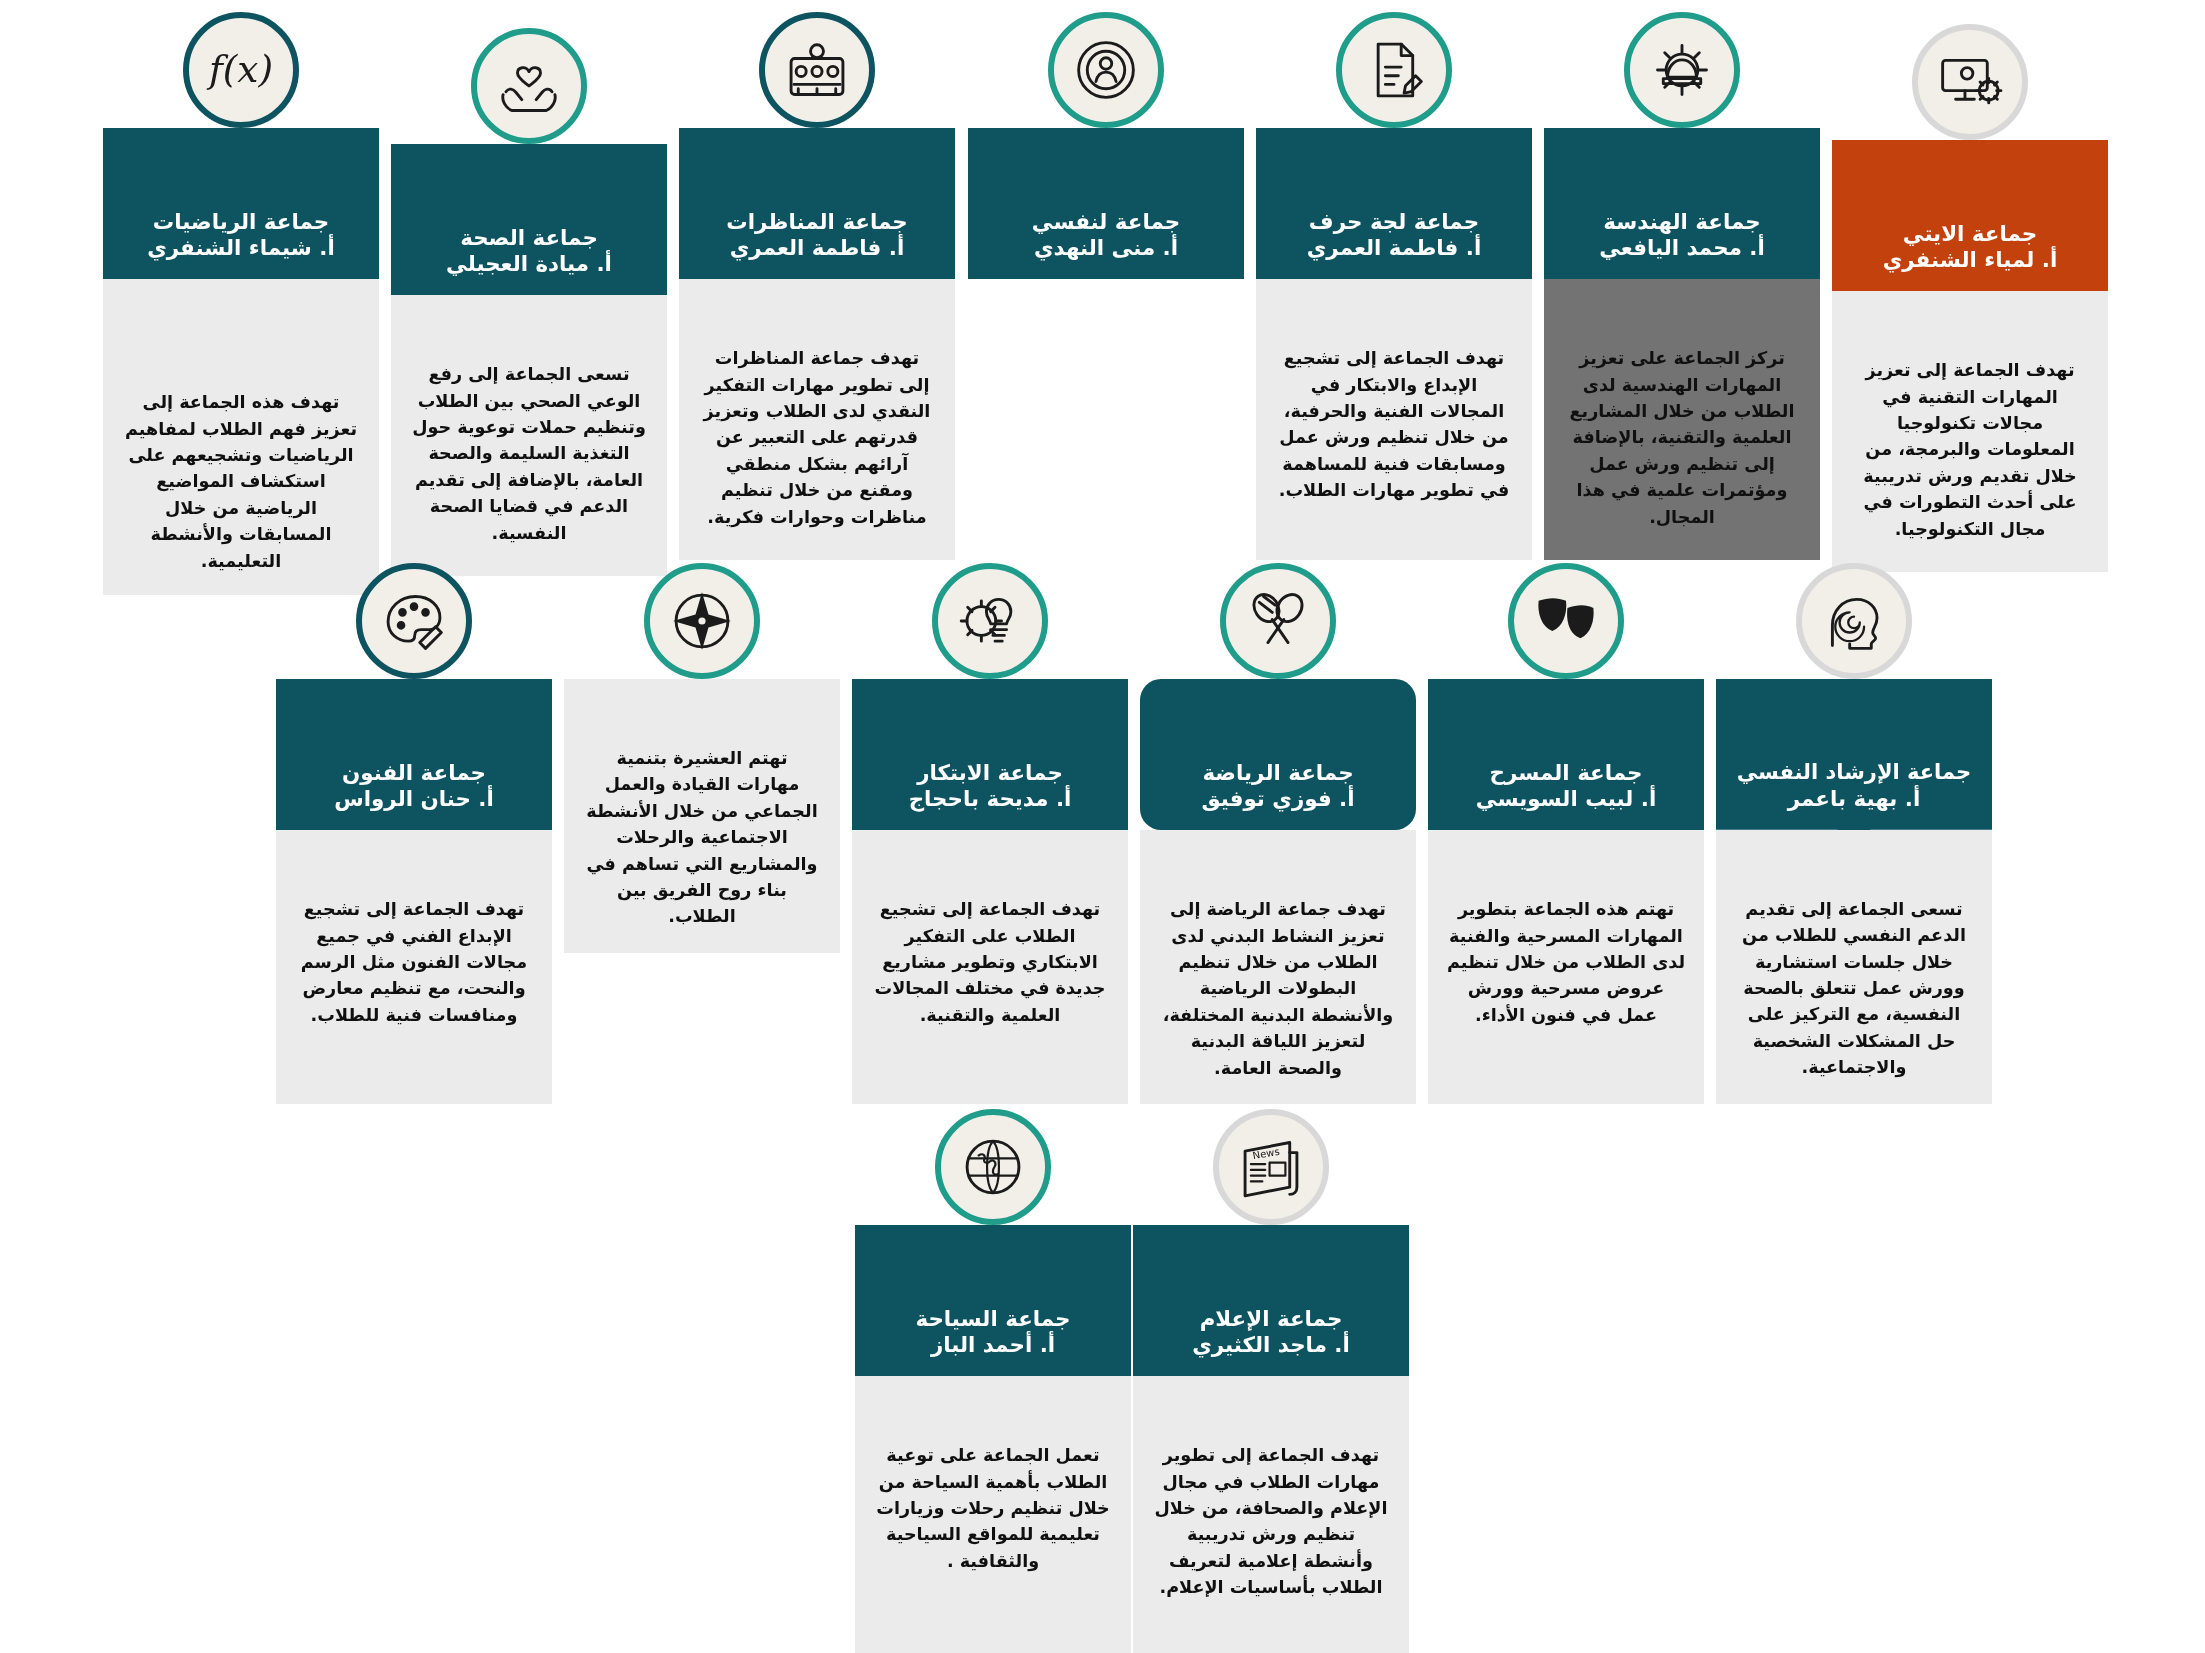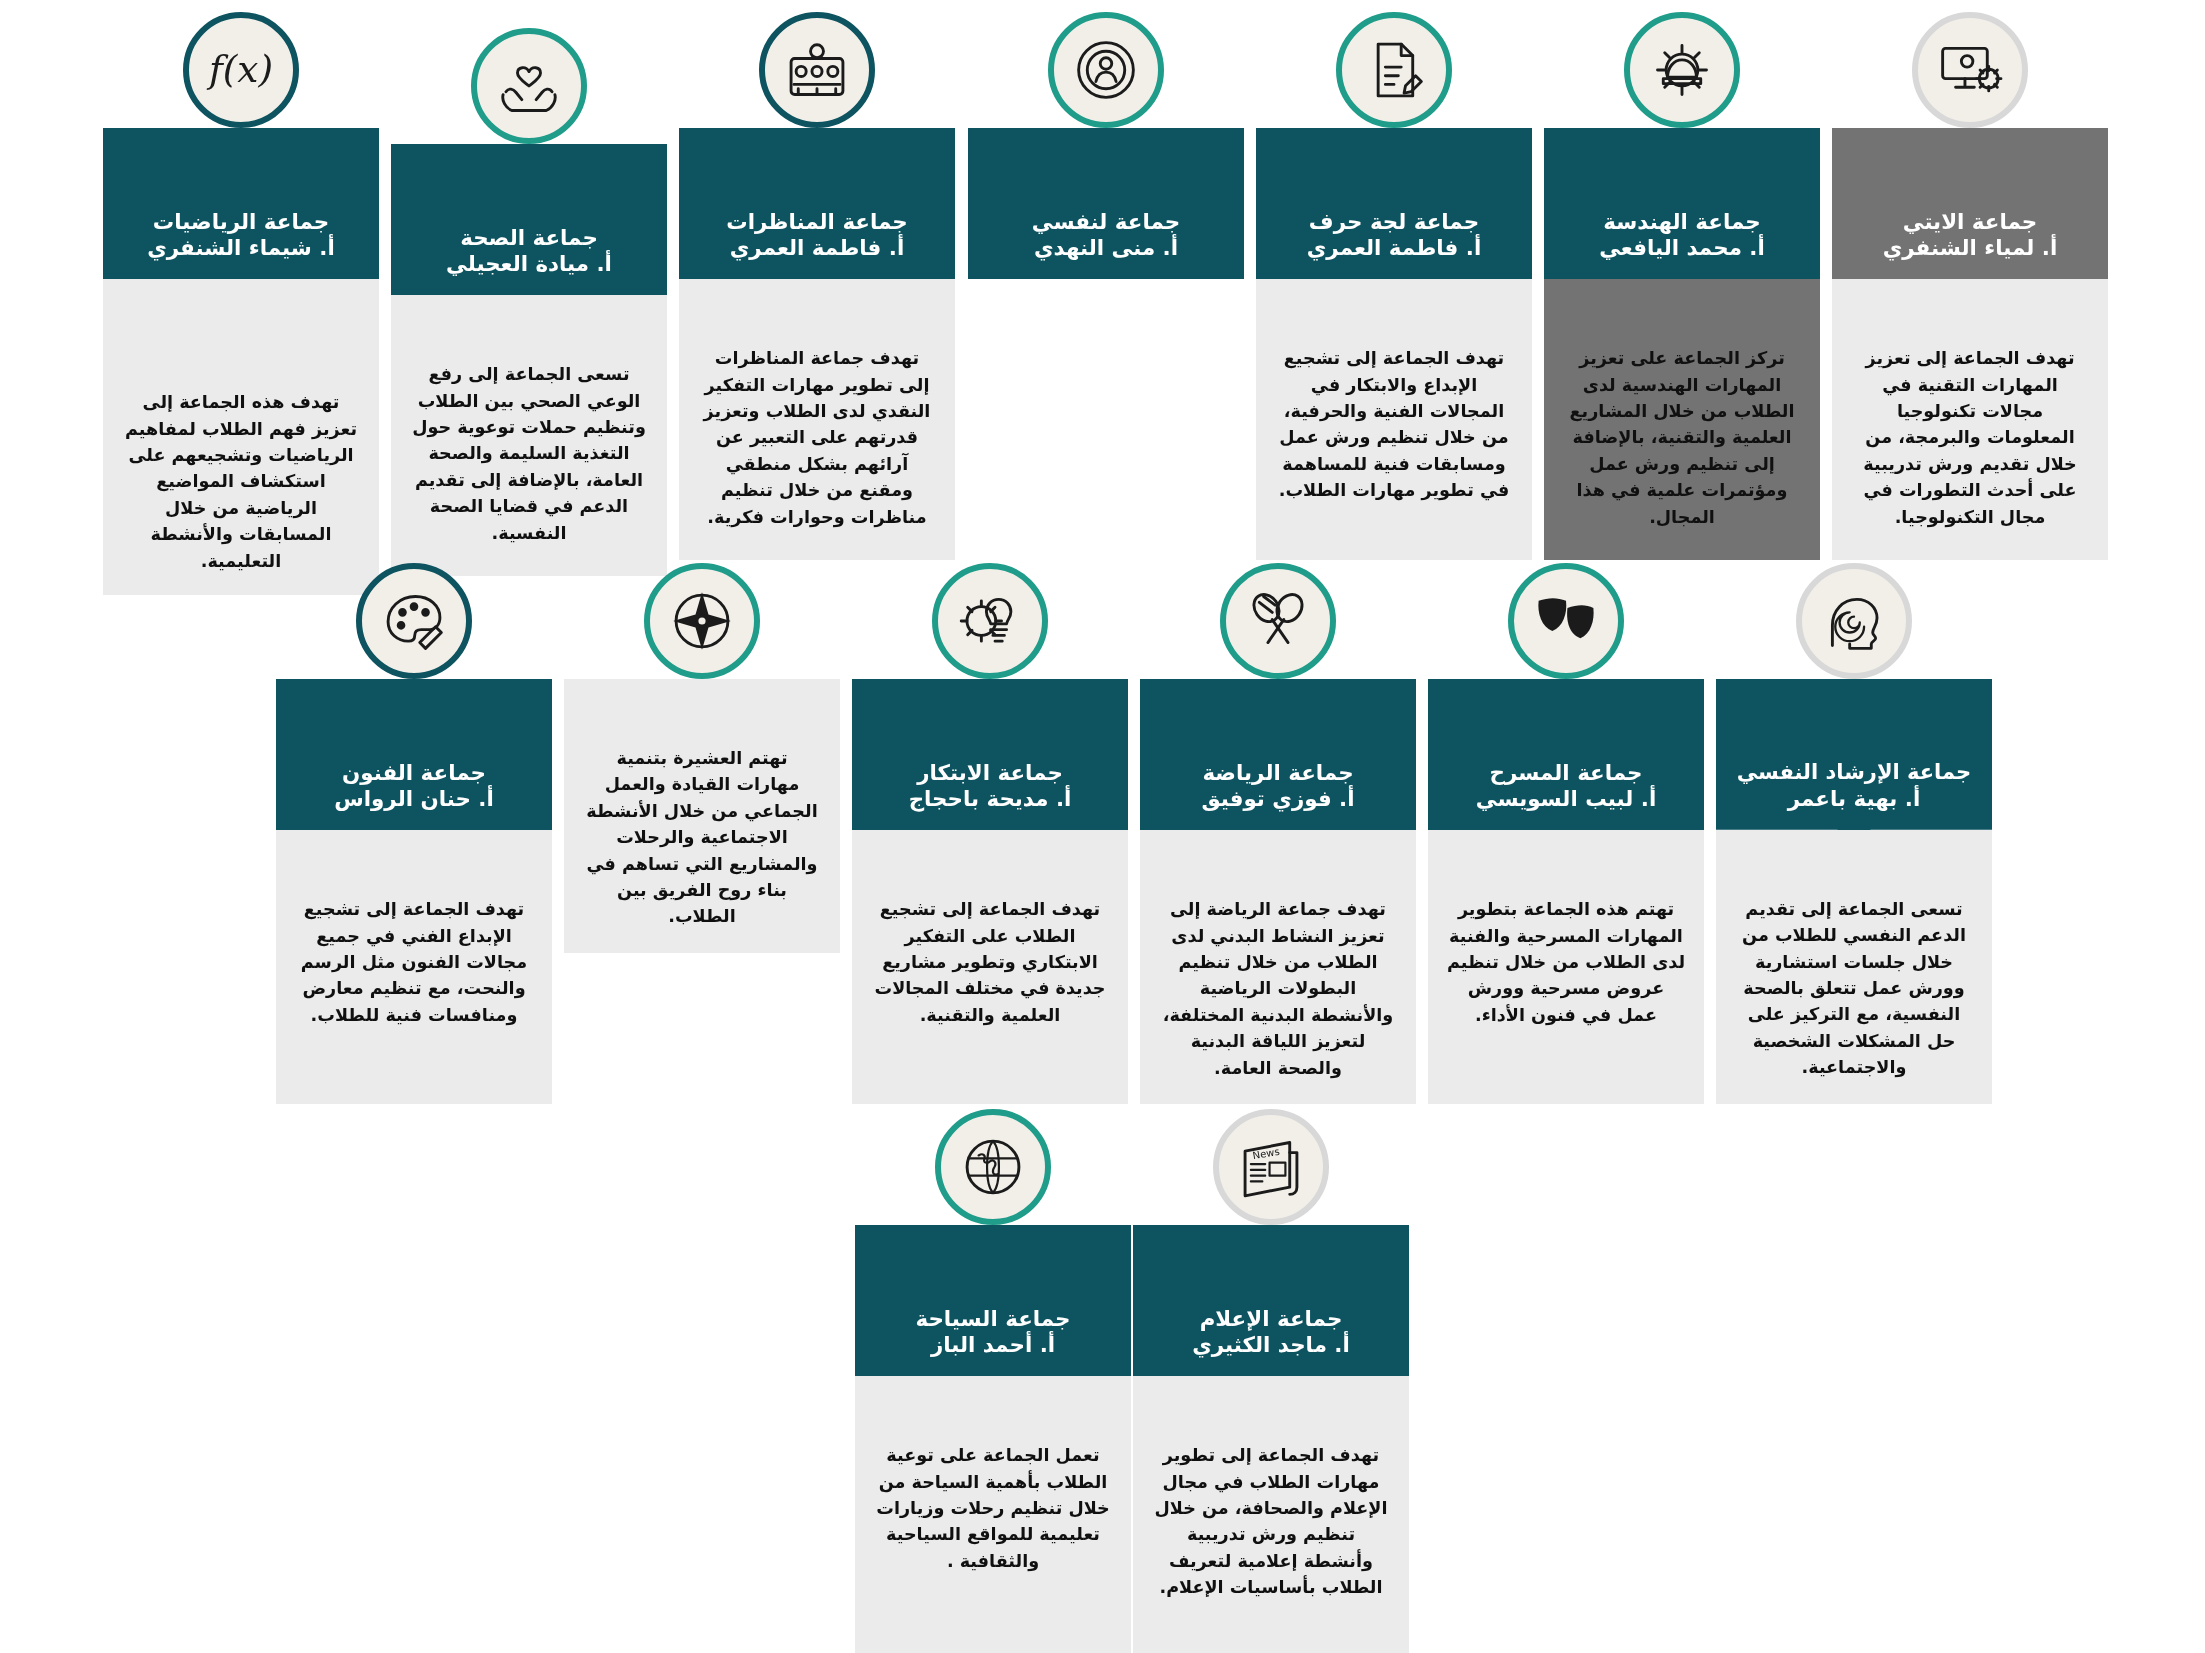--- a/index.html
+++ b/index.html
@@ -200,21 +200,21 @@
             <circle cx="50" cy="50" r="22"></circle>
             <path d="M50 16v10M50 74v10M16 50h10M74 50h10M26 26l7 7M67 67l7 7M74 26l-7 7M33 67l-7 7"></path>
             <path d="M30 60h40c0-14-9-24-20-24S30 46 30 60z"></path>
             <path d="M24 62h52v7H24z"></path>
           </svg>
         </div>
       </div>
     </div>
     <div class="card" style="left: 1832px; top: 128px; --teal: #0d5360;">
       <div class="card-inner">
-        <div class="card-head" style="background: #737373;">
+        <div class="card-head" style="background: #c2410c; margin-top: 12px;">
           <div class="club-title">جماعة الايتي</div>
           <div class="club-super">أ. لمياء الشنفري</div>
         </div>
         <div class="card-body" style="background: rgb(235, 235, 235); min-height: 281px;">
           <div class="card-desc" style="color: rgb(16, 16, 16);">تهدف الجماعة إلى تعزيز المهارات التقنية في مجالات تكنولوجيا المعلومات والبرمجة، من خلال تقديم ورش تدريبية على أحدث التطورات في مجال التكنولوجيا.</div>
         </div>
         <div class="badge ring-grey" style="top: -116px; border-color: rgb(216, 216, 216); background: rgb(242, 239, 233);">
           <svg viewBox="0 0 100 100" fill="none" stroke="#1b1b1b" stroke-width="4" stroke-linecap="round" stroke-linejoin="round">
             <rect x="12" y="20" width="62" height="42" rx="4"></rect>
             <path d="M30 74h26M43 62v12"></path>
@@ -274,21 +274,21 @@
             <circle cx="38" cy="50" r="20"></circle>
             <path d="M38 22v8M38 70v8M10 50h8M58 50h8M19 31l6 6M51 63l6 6M57 31l-6 6M25 63l-6 6"></path>
             <path d="M62 20c-10 0-17 8-17 17 0 8 5 11 6 17h22c1-6 6-9 6-17 0-9-7-17-17-17z"></path>
             <path d="M51 62h22M54 70h16M57 78h10"></path>
           </svg>
         </div>
       </div>
     </div>
     <div class="card" style="left: 1140px; top: 679px; --teal: #0d5360;">
       <div class="card-inner">
-        <div class="card-head" style="background: rgb(13, 83, 96);">
+        <div class="card-head" style="background: rgb(13, 83, 96); border-radius: 21px;">
           <div class="club-title">جماعة الرياضة</div>
           <div class="club-super">أ. فوزي توفيق</div>
         </div>
         <div class="card-body" style="background: rgb(235, 235, 235); min-height: 274px;">
           <div class="card-desc" style="color: rgb(16, 16, 16);">تهدف جماعة الرياضة إلى تعزيز النشاط البدني لدى الطلاب من خلال تنظيم البطولات الرياضية والأنشطة البدنية المختلفة، لتعزيز اللياقة البدنية والصحة العامة.</div>
         </div>
         <div class="badge ring-green" style="top: -116px; border-color: rgb(31, 156, 138); background: rgb(242, 239, 233);">
           <svg viewBox="0 0 100 100" fill="none" stroke="#1b1b1b" stroke-width="4" stroke-linecap="round" stroke-linejoin="round">
             <ellipse cx="34" cy="32" rx="16" ry="20" transform="rotate(-35 34 32)"></ellipse>
             <path d="M42 48l22 32"></path>

